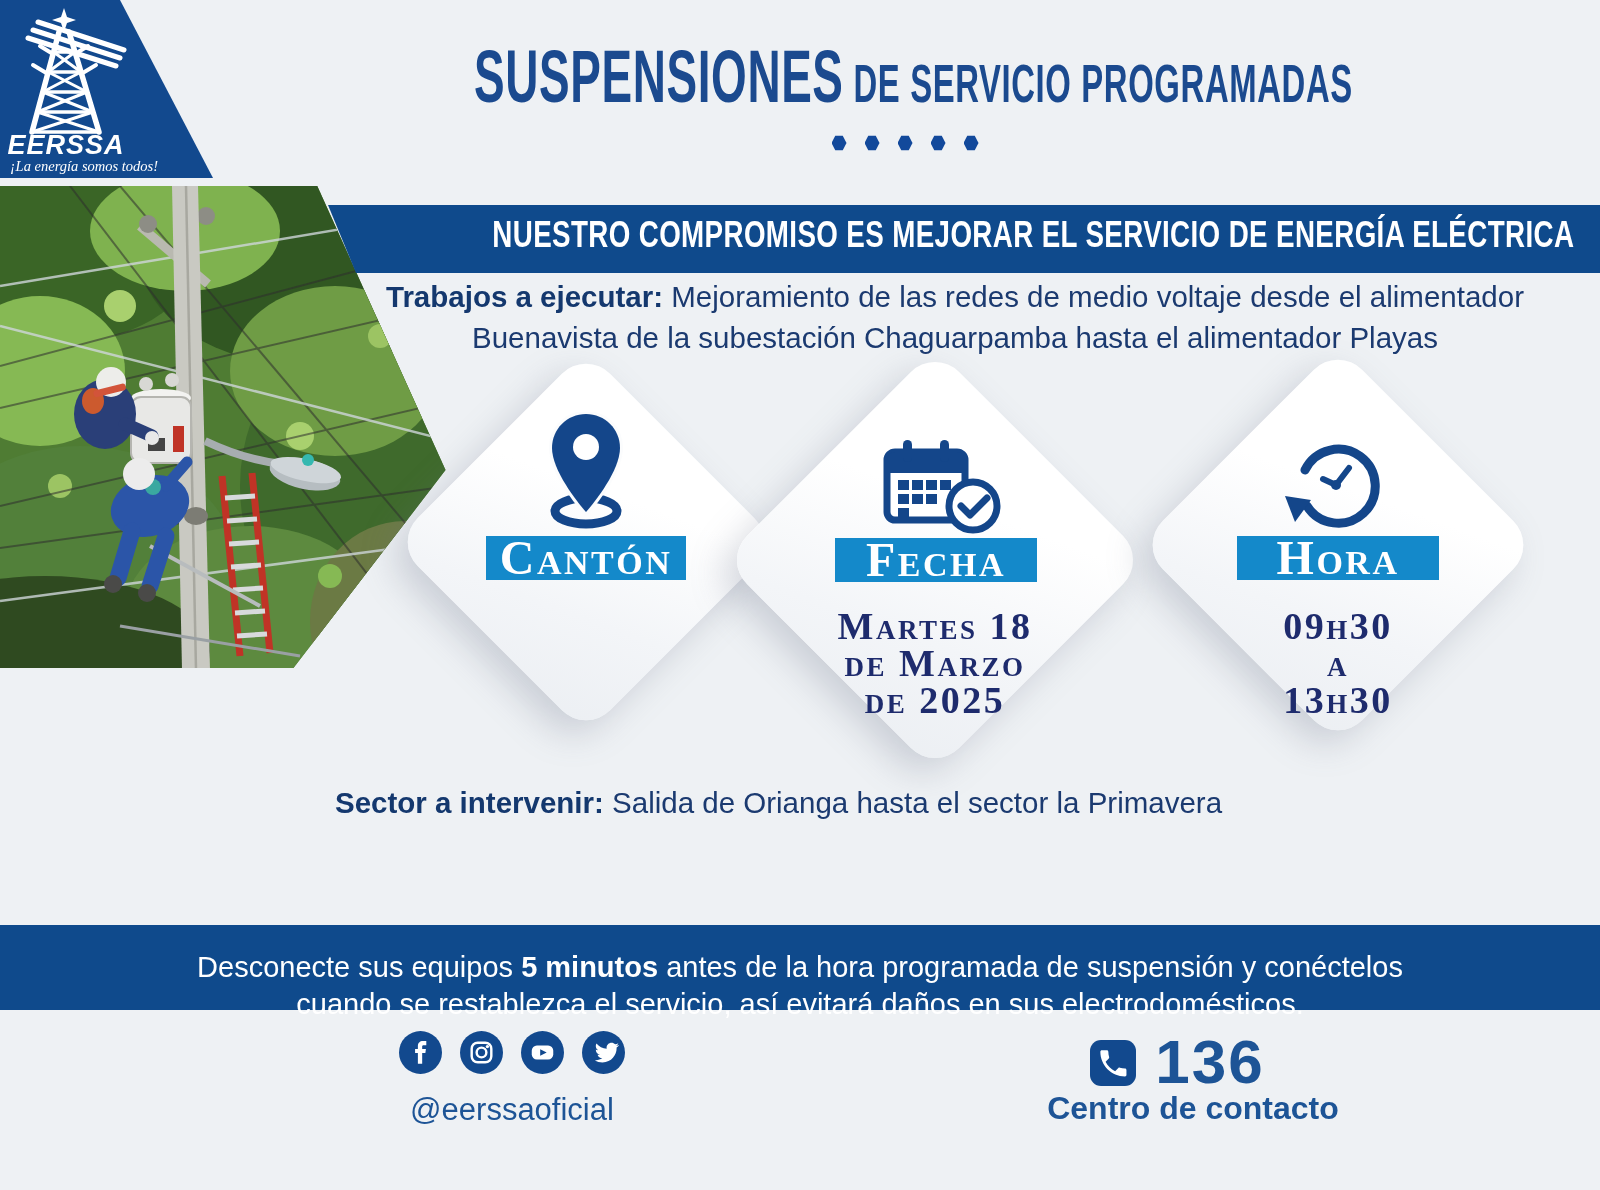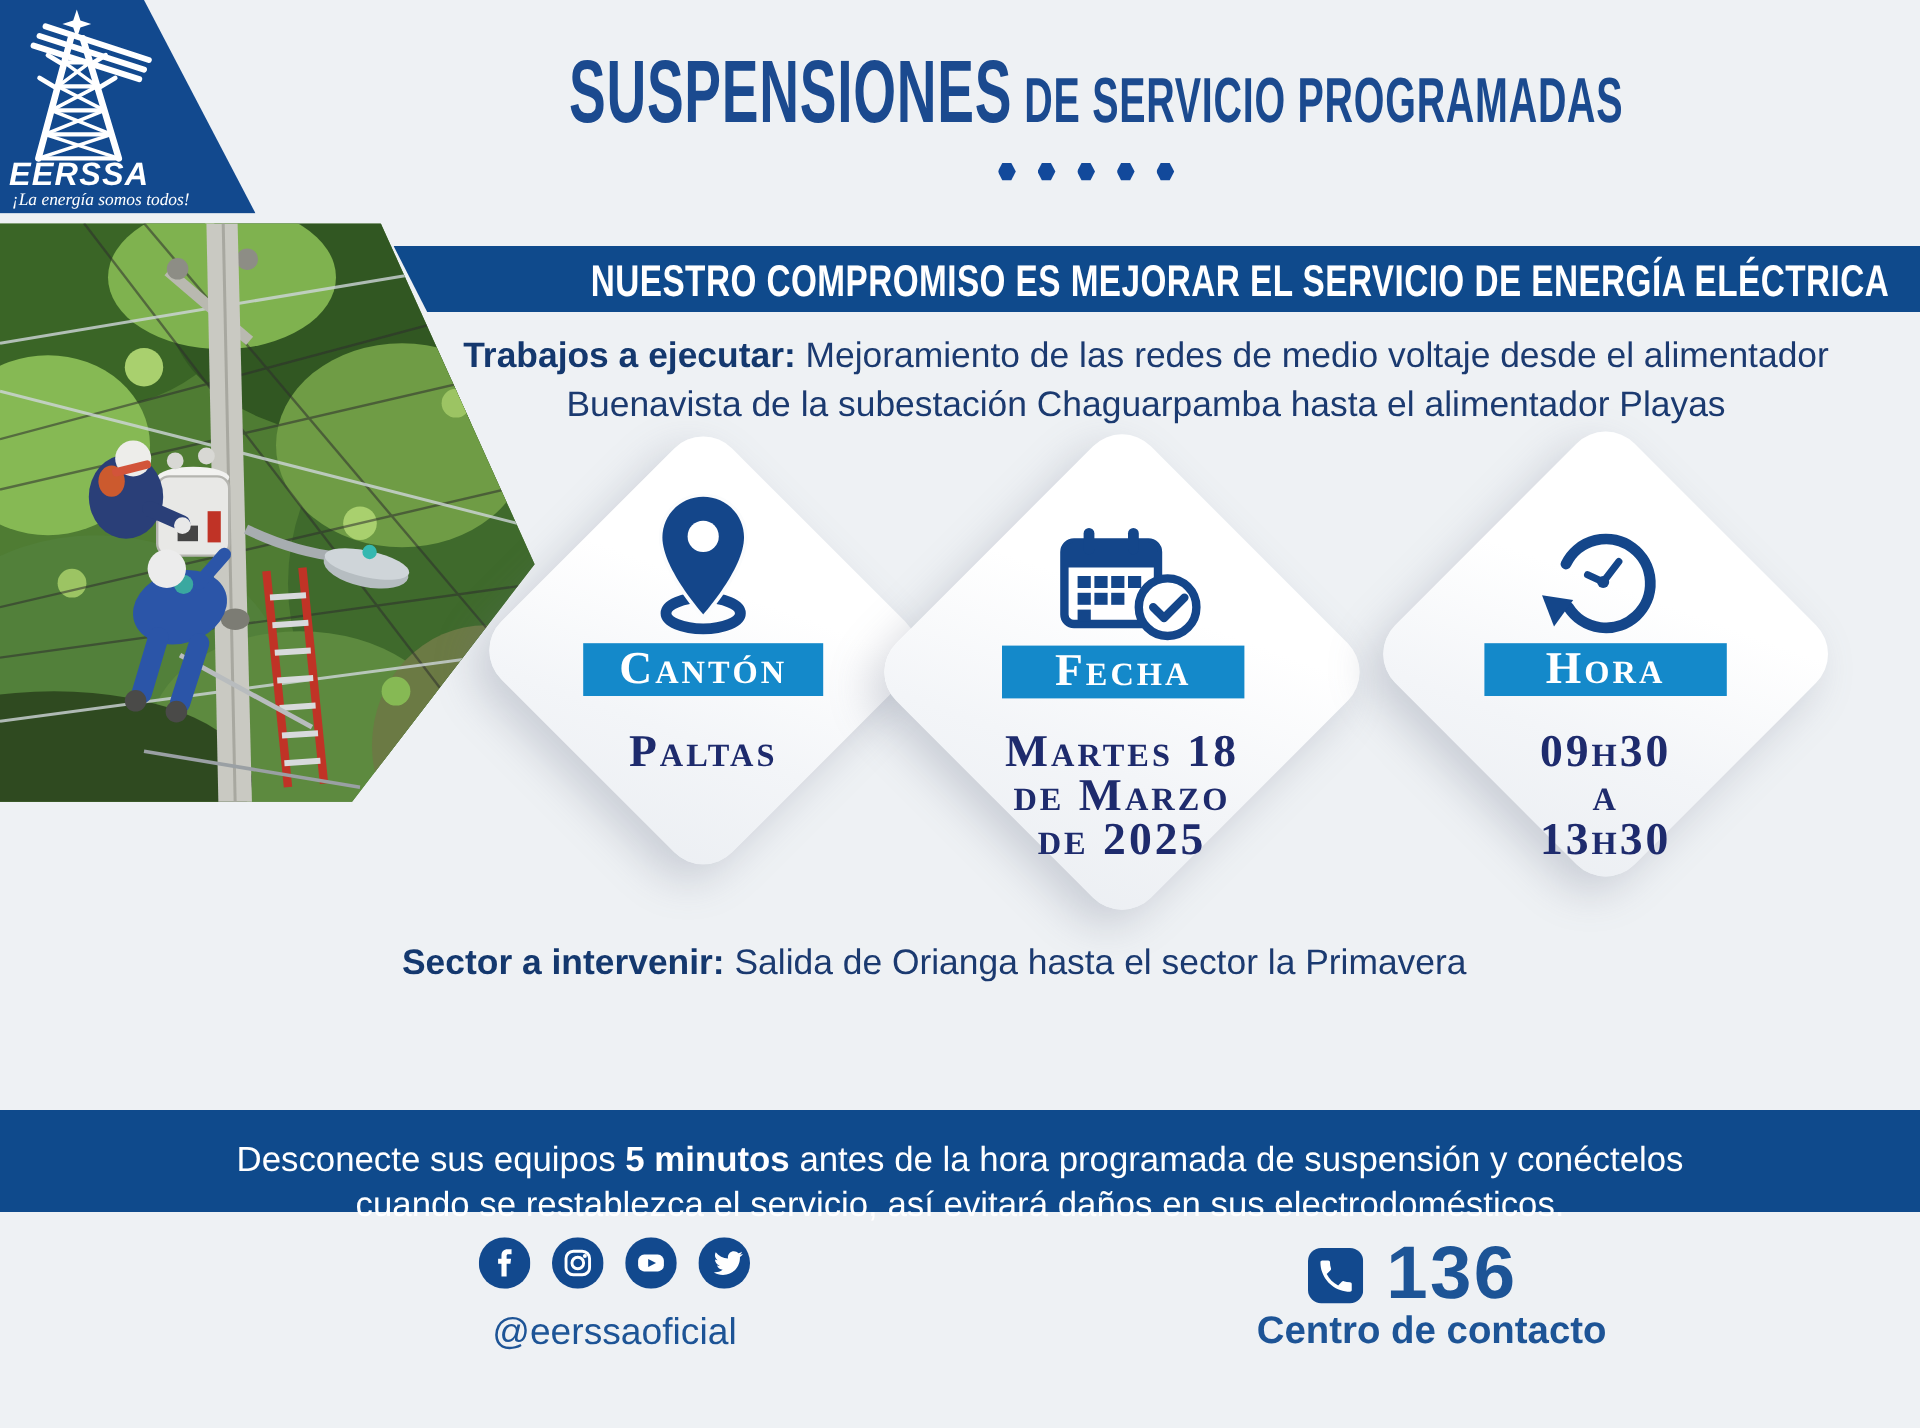--- a/index.html
+++ b/index.html
@@ -18,21 +18,21 @@
   .title .small{font-size:53px;font-weight:800;letter-spacing:1px;margin-left:16px;}
   .dots{position:absolute;left:210px;top:135px;width:1390px;text-align:center;}
   .dot{display:inline-block;width:15px;height:16px;margin:0 9px;background:#12499b;
        clip-path:polygon(25% 5%,75% 5%,100% 50%,75% 95%,25% 95%,0 50%);}
 
   
   .photo{position:absolute;left:0;top:186px;width:450px;height:484px;
          clip-path:polygon(0 0,70.5% 0,99% 58.7%,65.2% 99.6%,0 99.6%);}
 
   
-  .banner{position:absolute;left:312px;top:205px;width:1288px;height:55px;background:#0f4a8c;
+  .banner{position:absolute;left:312px;top:205px;width:1288px;height:68px;background:#0f4a8c;
           clip-path:polygon(16px 0,100% 0,100% 100%,44px 100%);color:#fff;text-align:center;}
   .banner span{display:inline-block;line-height:60px;font-size:37px;font-weight:800;
                letter-spacing:.5px;transform:scaleX(.75);transform-origin:50% 50%;white-space:nowrap;}
 
   
   .worktext{position:absolute;left:335px;top:276px;width:1240px;text-align:center;
             font-size:29.5px;line-height:41px;color:#1b3a70;}
   .worktext b,.sector b{font-weight:800;color:#14386e;}
   .sector{position:absolute;left:335px;top:786px;width:1240px;
           font-size:29.5px;color:#1b3a70;}
@@ -40,21 +40,21 @@
   
   .diamond{position:absolute;border-radius:34px;transform:rotate(45deg);
            background:linear-gradient(155deg,#ffffff 35%,#f3f5f8 70%,#ecEff3 100%);
            box-shadow:0 18px 35px rgba(110,120,140,.28);}
   .d1{left:450px;top:406px;width:272px;height:272px;}
   .d2{left:785px;top:410px;width:300px;height:300px;}
   .d3{left:1197px;top:404px;width:282px;height:282px;}
   .card-icon{position:absolute;}
   .card-label{position:absolute;height:44px;background:#1489ca;color:#ffffff;text-align:center;
               font-family:"Liberation Serif",serif;font-variant:small-caps;font-weight:bold;
-              font-size:38px;line-height:43px;letter-spacing:2.5px;}
+              font-size:48px;line-height:43px;letter-spacing:2.5px;}
   .card-value{position:absolute;font-family:"Liberation Serif",serif;font-variant:small-caps;
               font-weight:bold;color:#1e2b6d;text-align:center;font-size:38px;line-height:37px;
               letter-spacing:2.5px;}
 
   
   .notice{position:absolute;left:0;top:925px;width:1600px;height:85px;background:#0f4a8c;
           color:#fff;text-align:center;font-size:29px;line-height:37px;padding-top:24px;
           box-sizing:border-box;}
   .notice b{font-weight:800;}
 
@@ -208,21 +208,20 @@
   <div class="diamond d1"></div>
   <div class="diamond d2"></div>
   <div class="diamond d3"></div>
 
   <svg class="card-icon" style="left:536px;top:412px;" width="100" height="118" viewBox="0 0 100 118">
     <ellipse cx="50" cy="99" rx="31" ry="13" fill="none" stroke="#14468a" stroke-width="9"></ellipse>
     <path d="M50 2C31 2 16 17 16 36c0 26 34 64 34 64s34-38 34-64C84 17 69 2 50 2z" fill="#14468a" stroke="#fbfcfd" stroke-width="6" paint-order="stroke"></path>
     <circle cx="50" cy="35" r="13" fill="#ffffff"></circle>
   </svg>
   <div class="card-label" style="left:486px;top:536px;width:200px;">Cantón</div>
-  <div class="card-value" style="left:436px;top:608px;width:300px;">Paltas</div>
 
   <svg class="card-icon" style="left:881px;top:438px;" width="120" height="97" viewBox="0 0 120 97">
     <rect x="6" y="14" width="78" height="68" rx="8" fill="#ffffff" stroke="#14468a" stroke-width="7"></rect>
     <path d="M14 14h62a8 8 0 0 1 8 8v13H6V22a8 8 0 0 1 8-8z" fill="#14468a"></path>
     <rect x="22" y="2" width="9" height="22" rx="4.5" fill="#14468a"></rect>
     <rect x="59" y="2" width="9" height="22" rx="4.5" fill="#14468a"></rect>
     <g fill="#14468a">
       <rect x="17" y="42" width="11" height="10"></rect>
         <rect x="31" y="42" width="11" height="10"></rect>
       <rect x="45" y="42" width="11" height="10"></rect>

